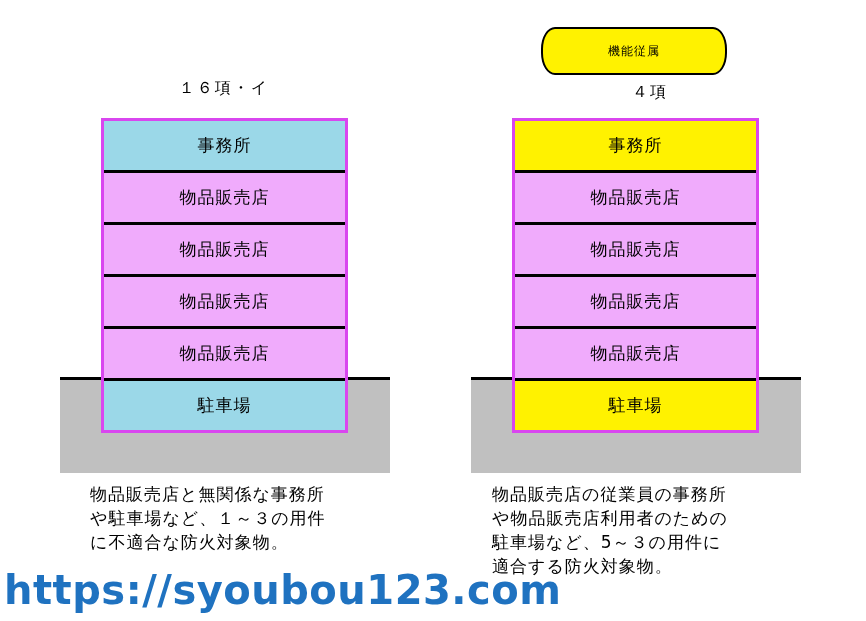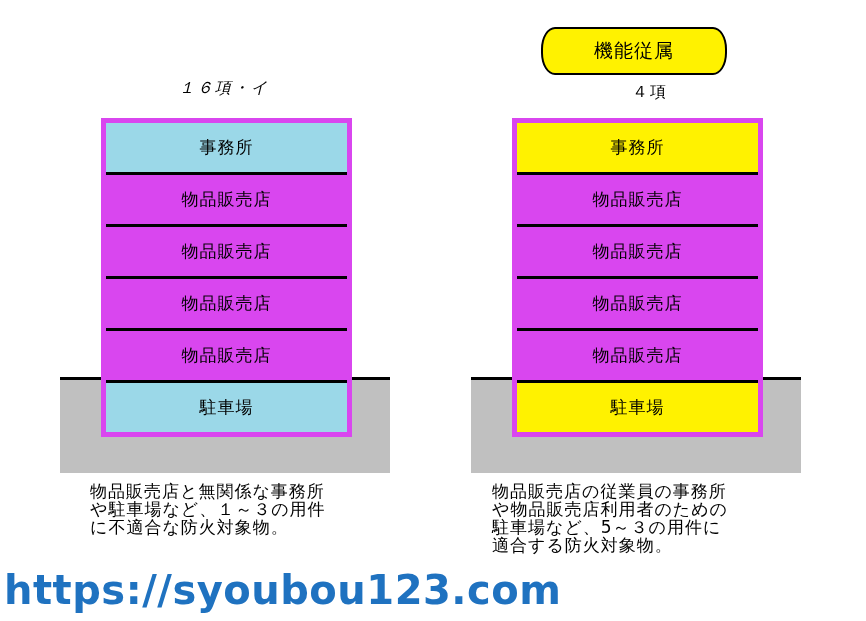--- a/index.html
+++ b/index.html
@@ -1,34 +1,34 @@
 <!DOCTYPE html>
 <html><head>
 <meta charset="utf-8">
 <style>
   html, body { margin:0; padding:0; background:#ffffff; }
   body { width:866px; height:621px; position:relative; overflow:hidden;
          font-family:"DejaVu Sans", "Liberation Sans", sans-serif; color:#000; }
   .ground { position:absolute; background:#c0c0c0; border-top:3px solid #000; }
-  .building { position:absolute; width:241px; border:5px solid #d946ef; background:#d946ef; box-sizing:content-box;text-align:right; }
+  .building { position:absolute; width:241px; border:3px solid #d946ef; background:#f0abfc; box-sizing:content-box;text-align:right; }
   .floor { height:49px; border-top:3px solid #000; display:flex; align-items:center; justify-content:center;
            font-size:17px; letter-spacing:1px; }
   .floor:first-child { border-top:none; }
   .caption { position:absolute; font-size:16px; text-align:center; width:260px; letter-spacing:2px; }
-  .desc { position:absolute; font-size:17px; line-height:18px; letter-spacing:1px; white-space:pre; }
+  .desc { position:absolute; font-size:17px; line-height:24px; letter-spacing:1px; white-space:pre; }
   .badge { position:absolute; left:541px; top:27px; width:182px; height:44px; background:#fff200;
            border:2px solid #000; border-radius:14px / 22px; display:flex; align-items:center; justify-content:center;
-           font-size:19px; letter-spacing:1px; }
+           font-size:12px; letter-spacing:1px; }
   .url { position:absolute; left:4px; top:566px; font-family:"DejaVu Sans", "Liberation Sans", sans-serif;
          font-weight:bold; font-size:40px; color:#1f72c0; letter-spacing:0.5px; line-height:48px; }
 </style>
 </head>
 <body>
 
-<div class="caption" style="left:94px; top:78px;font-style:italic;">１６項・イ</div>
+<div class="caption" style="left:94px; top:78px;">１６項・イ</div>
 
 <div class="ground" style="left:60px; top:377px; width:330px; height:93px;"></div>
 
 <div class="building" style="left:101px; top:118px;">
   <div class="floor" style="background:#9bd8e8;">事務所</div>
   <div class="floor">物品販売店</div>
   <div class="floor">物品販売店</div>
   <div class="floor">物品販売店</div>
   <div class="floor">物品販売店</div>
   <div class="floor" style="background:#9bd8e8;">駐車場</div>

